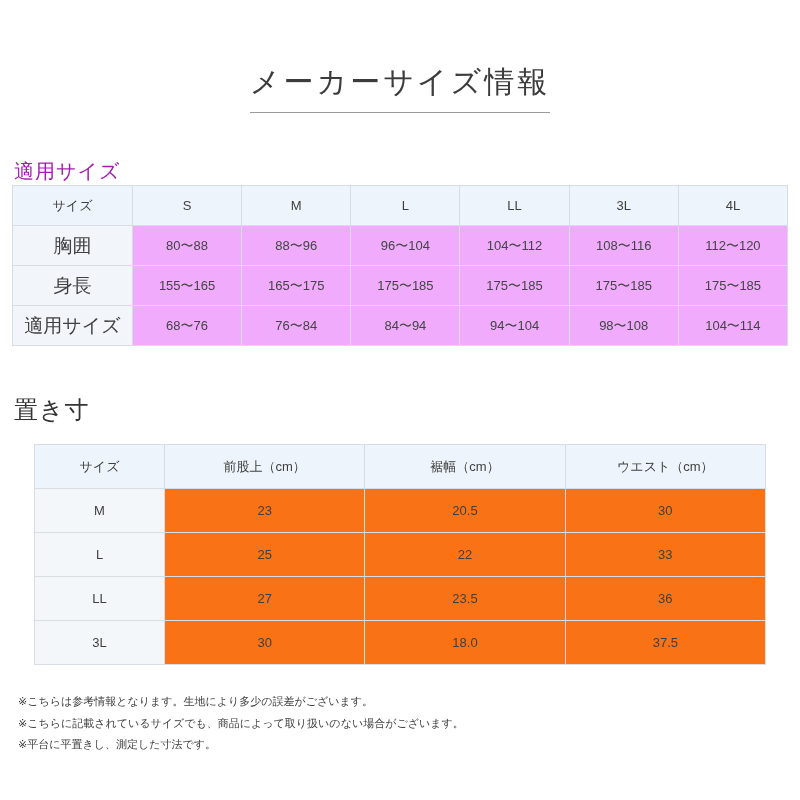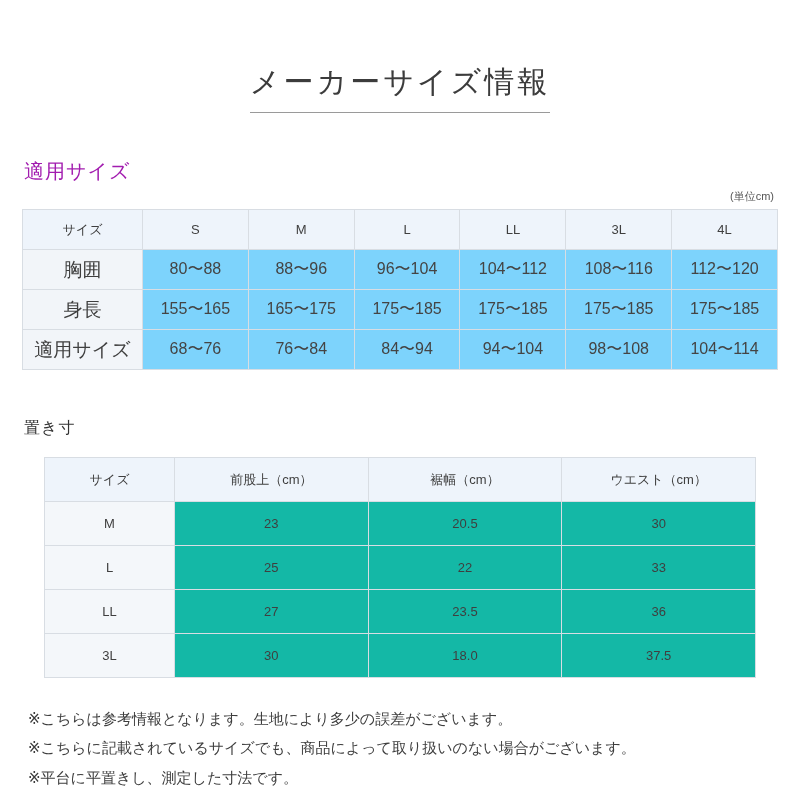--- a/index.html
+++ b/index.html
@@ -12,21 +12,21 @@
     background: #ffffff;
     font-family: "Liberation Sans", "DejaVu Sans", sans-serif;
     color: #333333;
     -webkit-font-smoothing: antialiased;
   }
   .page {
     position: relative;
     width: 800px;
     height: 800px;
     box-sizing: border-box;
-    padding: 0 22px;
+    padding: 0 12px;
   }
 
   
   .main-title-wrap {
     text-align: center;
     padding-top: 42px;
   }
   .main-title {
     display: inline-block;
     font-size: 30px;
@@ -75,29 +75,29 @@
     font-size: 13px;
   }
   .tbl-applied thead th.corner {
     background: #eef4fb;
   }
   .tbl-applied tbody th {
     background: #f2f5f9;
     font-size: 19px;
   }
   .tbl-applied tbody td {
-    background: #7dd3fc;
-    font-size: 16px;
+    background: #f0abfc;
+    font-size: 13px;
     color: #444444;
   }
   .tbl-applied col.first { width: 120px; }
 
   
   .section-head2 {
-    font-size: 16px;
+    font-size: 24px;
     color: #333333;
     font-weight: 400;
     margin: 48px 0 18px 2px;
     letter-spacing: 1px;
   }
   .tbl-flat-wrap {
     padding: 0 22px;
   }
   .tbl-flat {
     font-size: 13px;
@@ -112,46 +112,45 @@
     padding: 0;
     font-size: 13px;
   }
   .tbl-flat thead th {
     background: #eef4fb;
   }
   .tbl-flat tbody th {
     background: #f4f7fa;
   }
   .tbl-flat tbody td {
-    background: #14b8a6;
+    background: #f97316;
   }
   .tbl-flat col.first { width: 130px; }
 
   
   .notes {
     margin: 26px 0 0 6px;
-    font-size: 15px;
+    font-size: 11px;
     color: #3d3d3d;
     line-height: 1.95;
   }
   .notes div {
     white-space: nowrap;
   }
 </style>
 </head>
 <body>
 
 <div class="page">
 
   <div class="main-title-wrap">
     <h1 class="main-title">メーカーサイズ情報</h1>
   </div>
 
   <h2 class="section-head">適用サイズ</h2>
-  <div class="unit-note">(単位cm)</div>
 
   <table class="tbl-applied">
     <colgroup>
       <col class="first">
         <col>
         <col>
         <col>
         <col>
         <col>
         <col>

